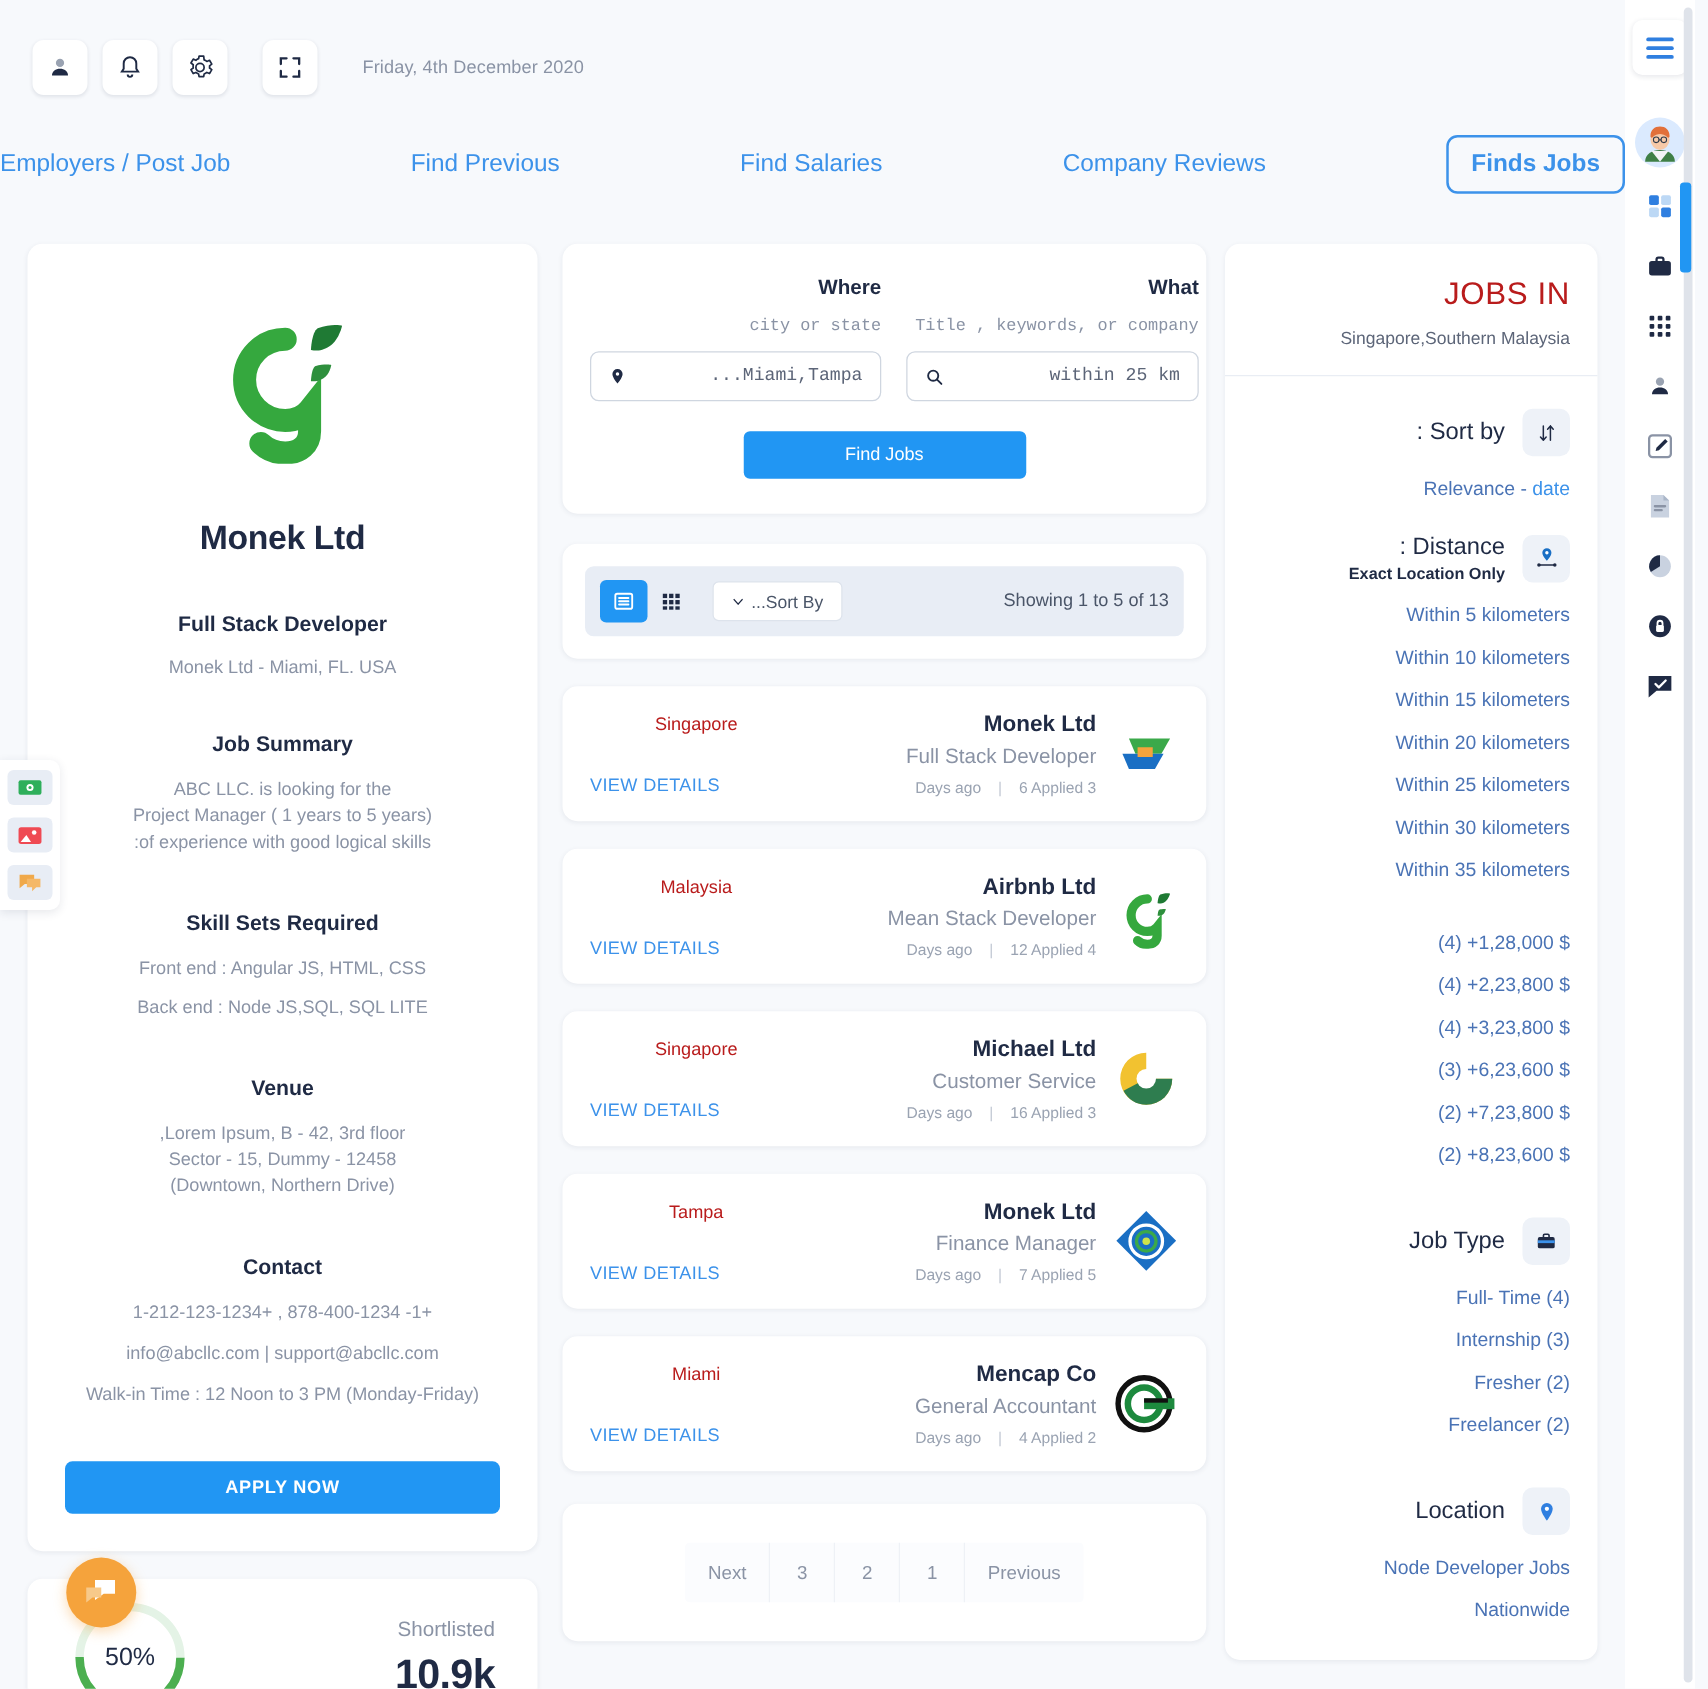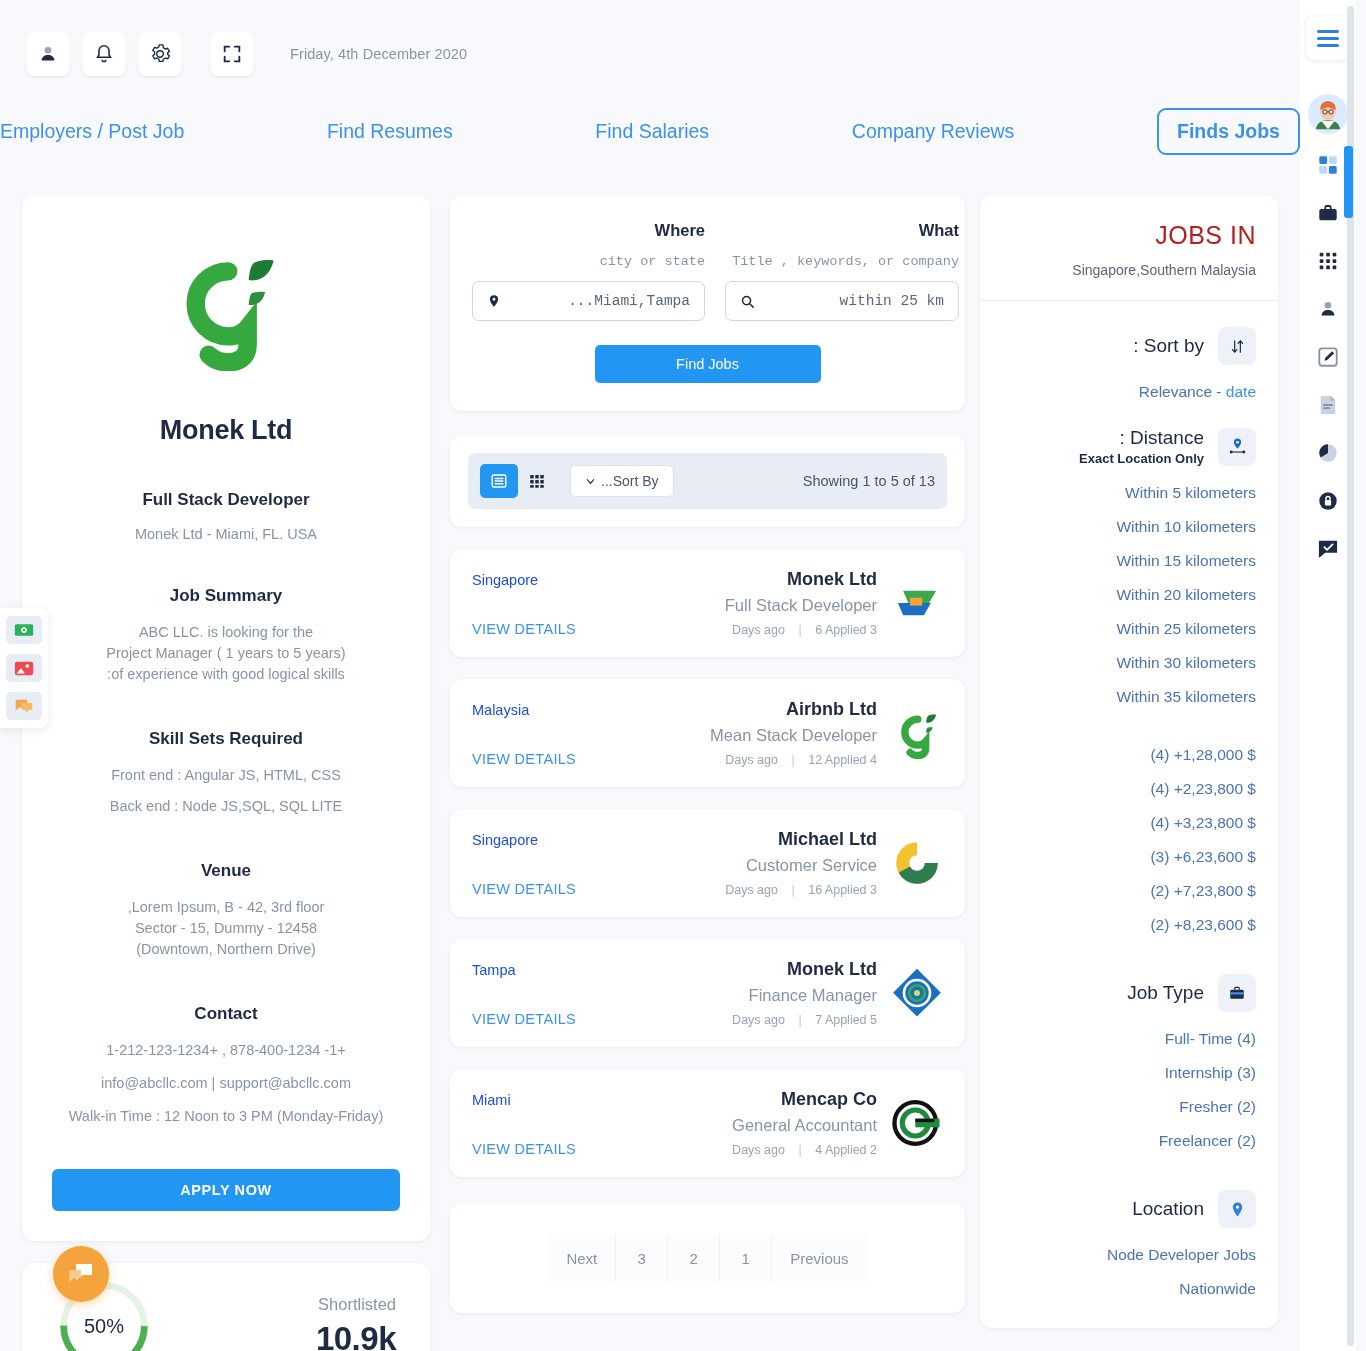--- a/index.html
+++ b/index.html
@@ -72,21 +72,21 @@
   .tools-in { background: #e8edf5; border-radius: 7px; height: 56px; display: flex; align-items: center; padding: 0 12px; }
   .vbtn { width: 38px; height: 34px; border-radius: 5px; display: flex; align-items: center; justify-content: center; cursor: pointer; }
   .vbtn.on { background: #2196f3; }
   .sortby { margin-left: 14px; height: 32px; background: #fff; border: 1px solid #dde3ec; border-radius: 5px;
             display: flex; align-items: center; gap: 5px; padding: 0 14px; font-size: 14px; color: #4a5costume; color: #4a5568; cursor: pointer; }
   .showing { margin-left: auto; font-size: 14.5px; color: #4a5568; }
 
   
   .job { margin-top: 22px; height: 108px; padding: 20px 22px; display: flex; align-items: flex-start; }
   .job-l { width: 170px; display: flex; flex-direction: column; justify-content: space-between; height: 68px; padding-top: 3px; }
-  .job-loc { font-size: 14.5px; color: #1d4ed8; }
+  .job-loc { font-size: 14.5px; color: #b91c1c; text-align: center; }
   .job-view { font-size: 14.5px; color: #3c92ea; letter-spacing: .3px; cursor: pointer; }
   .job-r { flex: 1; display: flex; align-items: flex-start; justify-content: flex-end; gap: 14px; }
   .job-txt { text-align: right; }
   .job-co { font-size: 18px; color: #1f2a44; font-weight: bold; }
   .job-title { font-size: 16.5px; color: #8a93a5; margin-top: 6px; }
   .job-meta { font-size: 12.5px; color: #9aa3b2; margin-top: 8px; }
   .job-meta .bar { margin: 0 10px; color: #c2c9d4; }
   .job-logo { width: 52px; height: 52px; flex: none; margin-top: 8px; }
 
   
@@ -162,21 +162,21 @@
     <div class="tb-btn gap">
       <svg width="22" height="22" viewBox="0 0 24 24">
         <path d="M4 9V4h5M20 9V4h-5M4 15v5h5M20 15v5h-5" fill="none" stroke="#1f2a44" stroke-width="2" stroke-linecap="round"></path>
       </svg>
     </div>
     <div class="tb-date">Friday, 4th December 2020</div>
   </div>
 
   <div class="nav">
     <a>Employers / Post Job</a>
-    <a>Find Resumes</a>
+    <a>Find Previous</a>
     <a>Find Salaries</a>
     <a>Company Reviews</a>
     <a class="active">Finds Jobs</a>
   </div>
 
   <div class="cols">
 
     <div class="colL">
       <div class="card company">
 

